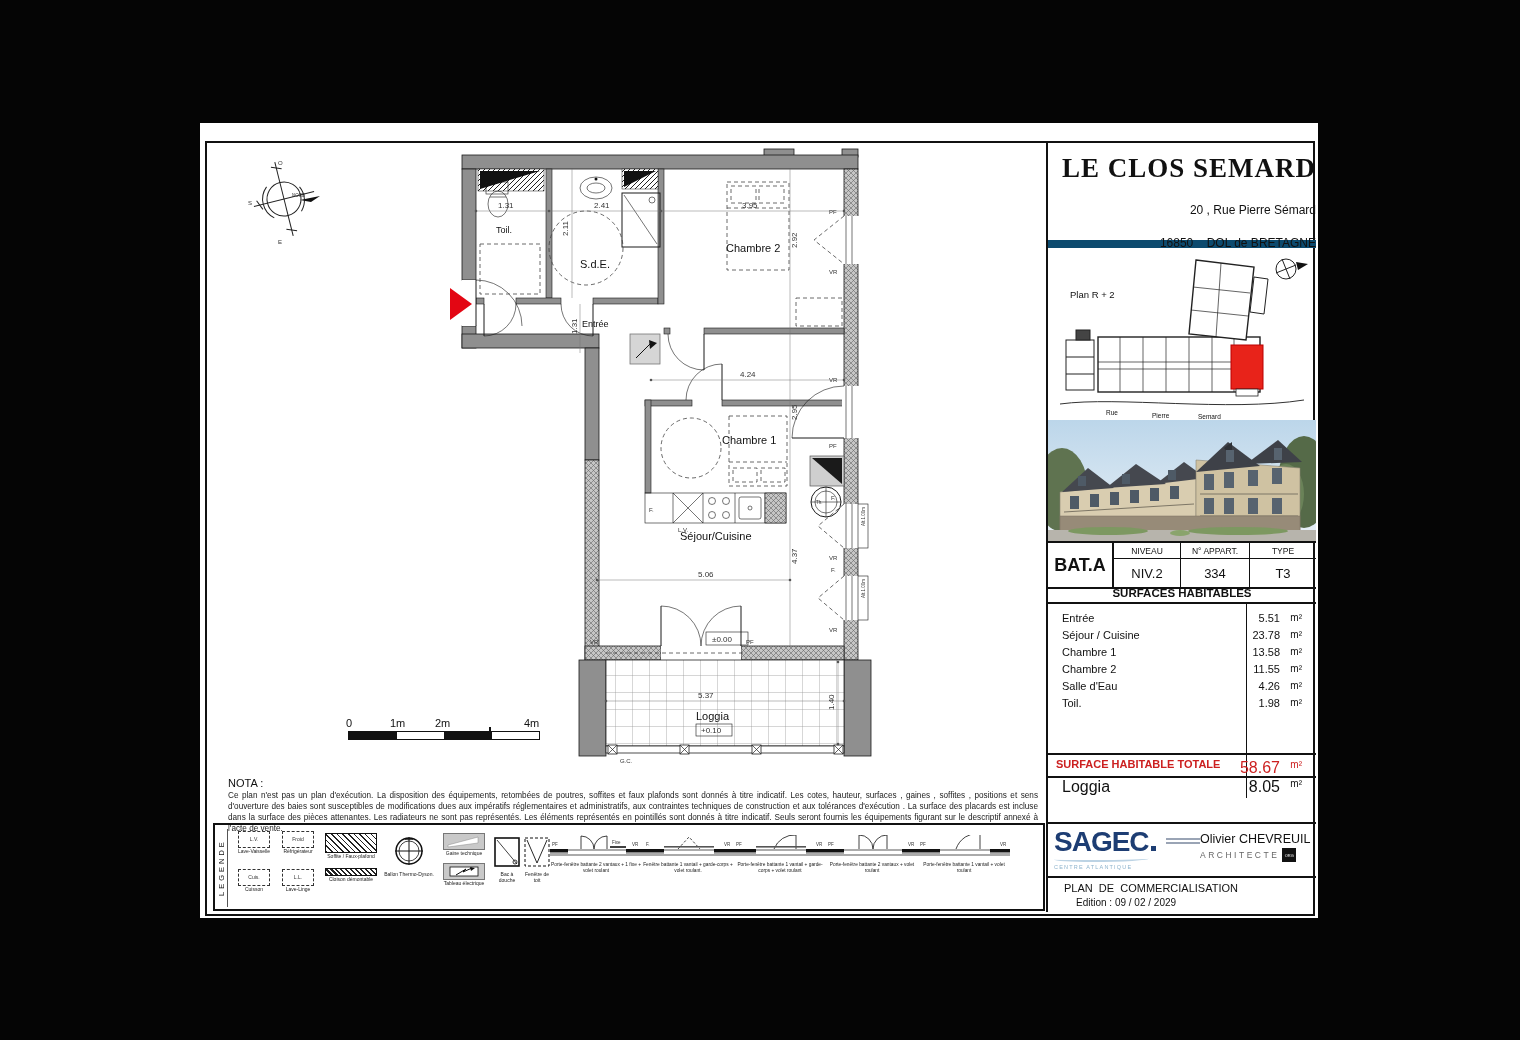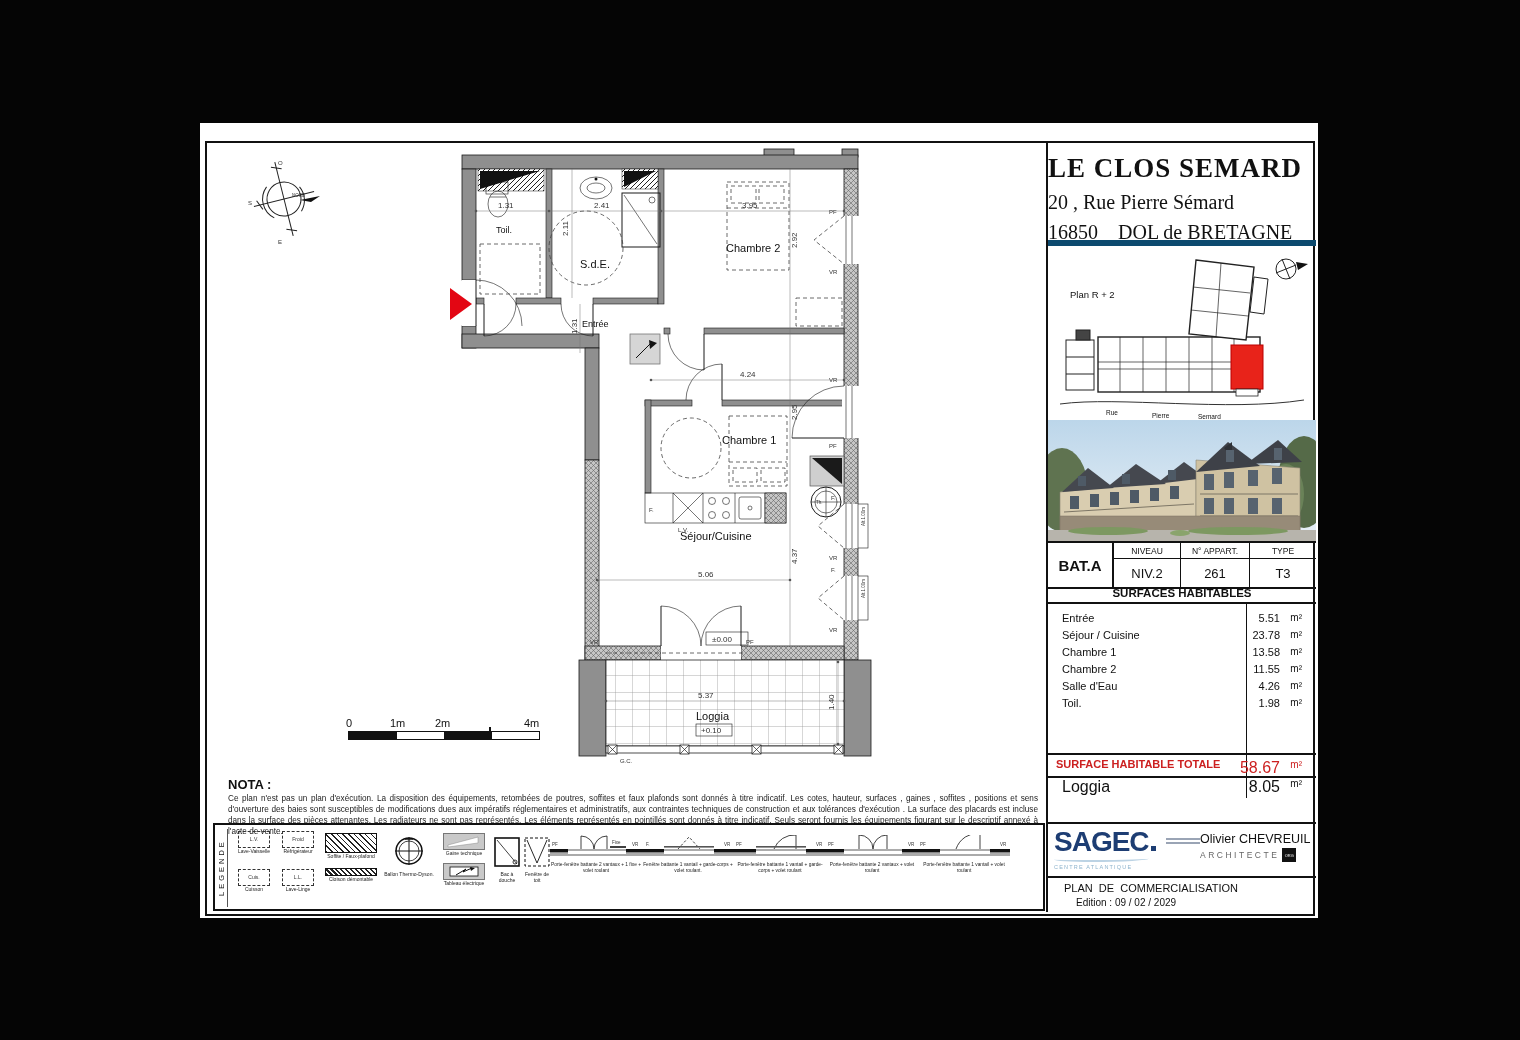--- a/index.html
+++ b/index.html
@@ -4,27 +4,27 @@
 <style>
   html,body{margin:0;padding:0}
   body{width:1520px;height:1040px;background:#050505;position:relative;overflow:hidden;
        font-family:"Liberation Sans",sans-serif;color:#111}
   .page{position:absolute;left:200px;top:123px;width:1118px;height:795px;background:#ffffff}
   .frame{position:absolute;left:5px;top:18px;width:1106px;height:771px;border:2px solid #111}
   .pre{white-space:pre}
 
   
   .rightcol{position:absolute;left:846px;top:20px;width:268px;height:769px;border-left:2px solid #111}
-  .titleblock{position:absolute;left:0;top:0;width:100%;height:97px;border-bottom:6px solid #0c4a6e;text-align:left}
+  .titleblock{position:absolute;left:0;top:0;width:100%;height:97px;border-bottom:8px solid #0c4a6e;text-align:right}
   .proj{font-family:"Liberation Serif",serif;font-weight:bold;font-size:27px;letter-spacing:1px;margin-top:10px}
-  .addr{font-family:Liberation Serif, serif;font-size:20px;margin-top:7px}
+  .addr{font-family:Liberation Sans, sans-serif;font-size:12px;margin-top:19px}
   .siteplan{position:absolute;left:0;top:99px;width:100%;height:178px}
   .photo{position:absolute;left:0;top:277px;width:100%;height:121px}
   .battable{position:absolute;left:0;top:398px;width:100%;height:44px;border-top:2px solid #111;border-bottom:2px solid #111;display:grid;grid-template-columns:66px 67px 69px 66px;grid-template-rows:16px 28px}
-  .bat{grid-row:1/3;display:flex;align-items:center;justify-content:center;font-weight:bold;font-size:15px;border-right:2px solid #111}
+  .bat{grid-row:1/3;display:flex;align-items:center;justify-content:center;font-weight:bold;font-size:18px;border-right:2px solid #111}
   .bth{font-size:8.5px;display:flex;align-items:center;justify-content:center;border-right:1.5px solid #111;border-bottom:1.5px solid #111}
   .btv{font-size:13px;display:flex;align-items:center;justify-content:center;border-right:1.5px solid #111}
   .noR{border-right:none}
   .band{position:absolute;left:0;top:442px;width:100%;height:17px;border-bottom:2px solid #111;text-align:center;font-weight:bold;font-size:11.5px;line-height:17px}
   .rooms{position:absolute;left:0;top:459px;width:100%;height:151px;padding-top:9px;box-sizing:border-box}
   .srow{position:relative;height:17px;font-size:11px}
   .sname{position:absolute;left:14px;top:1px}
   .sarea{position:absolute;right:36px;top:1px;width:50px;text-align:right}
   .sunit{position:absolute;right:14px;top:1px;font-size:10px}
   .divider{position:absolute;left:198px;top:459px;height:196px;border-left:1.5px solid #111}
@@ -53,21 +53,21 @@
   
   .compass{position:absolute;left:48px;top:30px}
   .plansvg{position:absolute;left:246px;top:25px}
   .scalebar{position:absolute;left:148px;top:594px;width:192px}
   .sb-labels{position:relative;height:14px;font-size:11px}
   .sb-0{position:absolute;left:-2px}.sb-1{position:absolute;left:42px}.sb-2{position:absolute;left:87px}.sb-4{position:absolute;left:176px}
   .sb-bar{position:relative;height:7px;border:1.5px solid #111;display:flex}
   .sb-bar div{height:100%}
   .sb-tick{position:absolute;left:141px;top:10px;width:1.5px;height:8px;background:#111}
   .nota{position:absolute;left:28px;top:654px;width:810px}
-  .nota-title{font-size:13px;font-weight:bold}
+  .nota-title{font-size:11px;font-weight:normal}
   .nota-text{font-size:8.2px;line-height:1.35;text-align:justify;color:#222;margin-top:1px}
 
   
   .legend{position:absolute;left:13px;top:700px;width:832px;height:88px;border:2px solid #111;display:flex;box-sizing:border-box;padding:4px 4px 2px 2px}
   .leg-title{writing-mode:vertical-rl;transform:rotate(180deg);font-size:7.5px;letter-spacing:3px;text-align:center;border-left:1px solid #555;padding-left:1px;margin-right:4px}
   .leg-app{display:grid;grid-template-columns:44px 44px;grid-auto-rows:38px;margin-top:2px}
   .leg-cell{text-align:center}
   .abox{width:30px;height:15px;border:1px dashed #333;margin:0 auto;font-size:5px;line-height:15px;color:#333}
   .leg-lab{font-size:5px;color:#222;margin-top:1px;line-height:1.1}
   .leg-col{width:62px;text-align:center;margin-top:4px}
@@ -647,21 +647,21 @@
       <ellipse cx="190" cy="111" rx="50" ry="4" fill="#7d9861"></ellipse>
       <ellipse cx="132" cy="113" rx="10" ry="3" fill="#8aa46c"></ellipse>
     </svg>
 
     <div class="battable">
       <div class="bat">BAT.A</div>
       <div class="bth">NIVEAU</div>
       <div class="bth">N° APPART.</div>
       <div class="bth noR">TYPE</div>
       <div class="btv">NIV.2</div>
-      <div class="btv">261</div>
+      <div class="btv">334</div>
       <div class="btv noR">T3</div>
     </div>
 
     <div class="band">SURFACES  HABITABLES</div>
 
     <div class="rooms">
       <div class="srow">
           <span class="sname">Entrée</span>
           <span class="sarea">5.51</span>
           <span class="sunit">m²</span>

